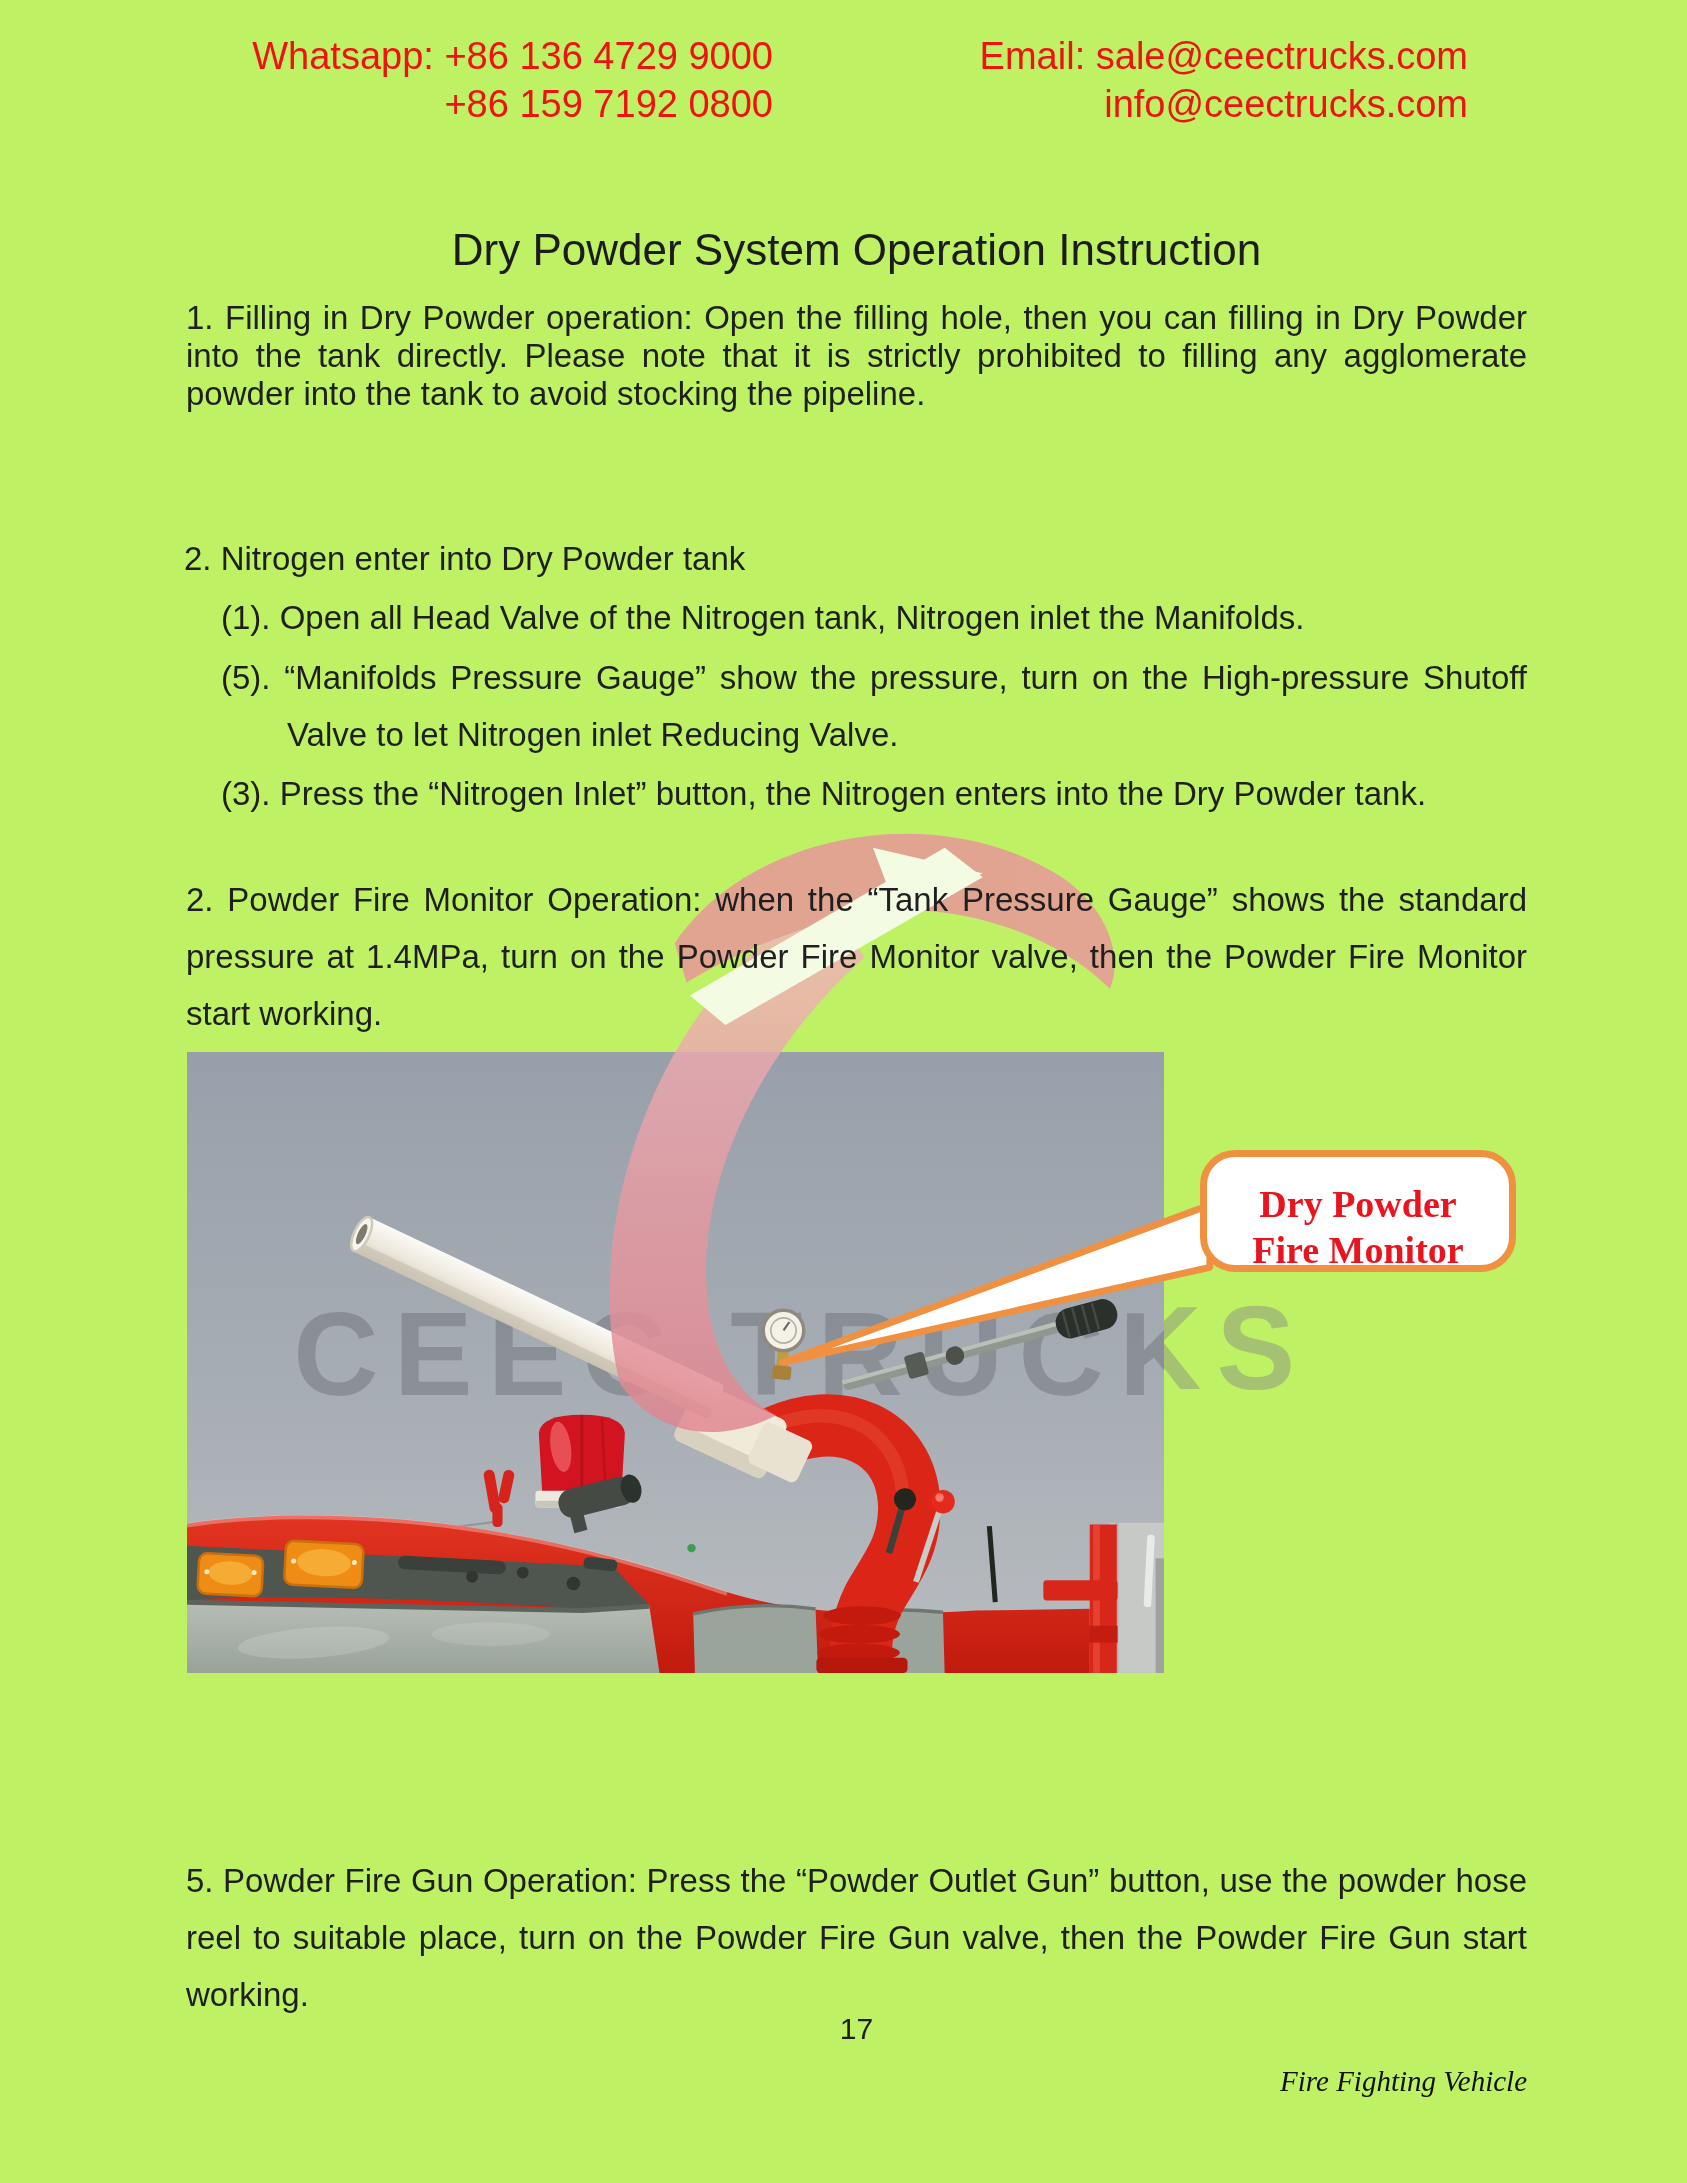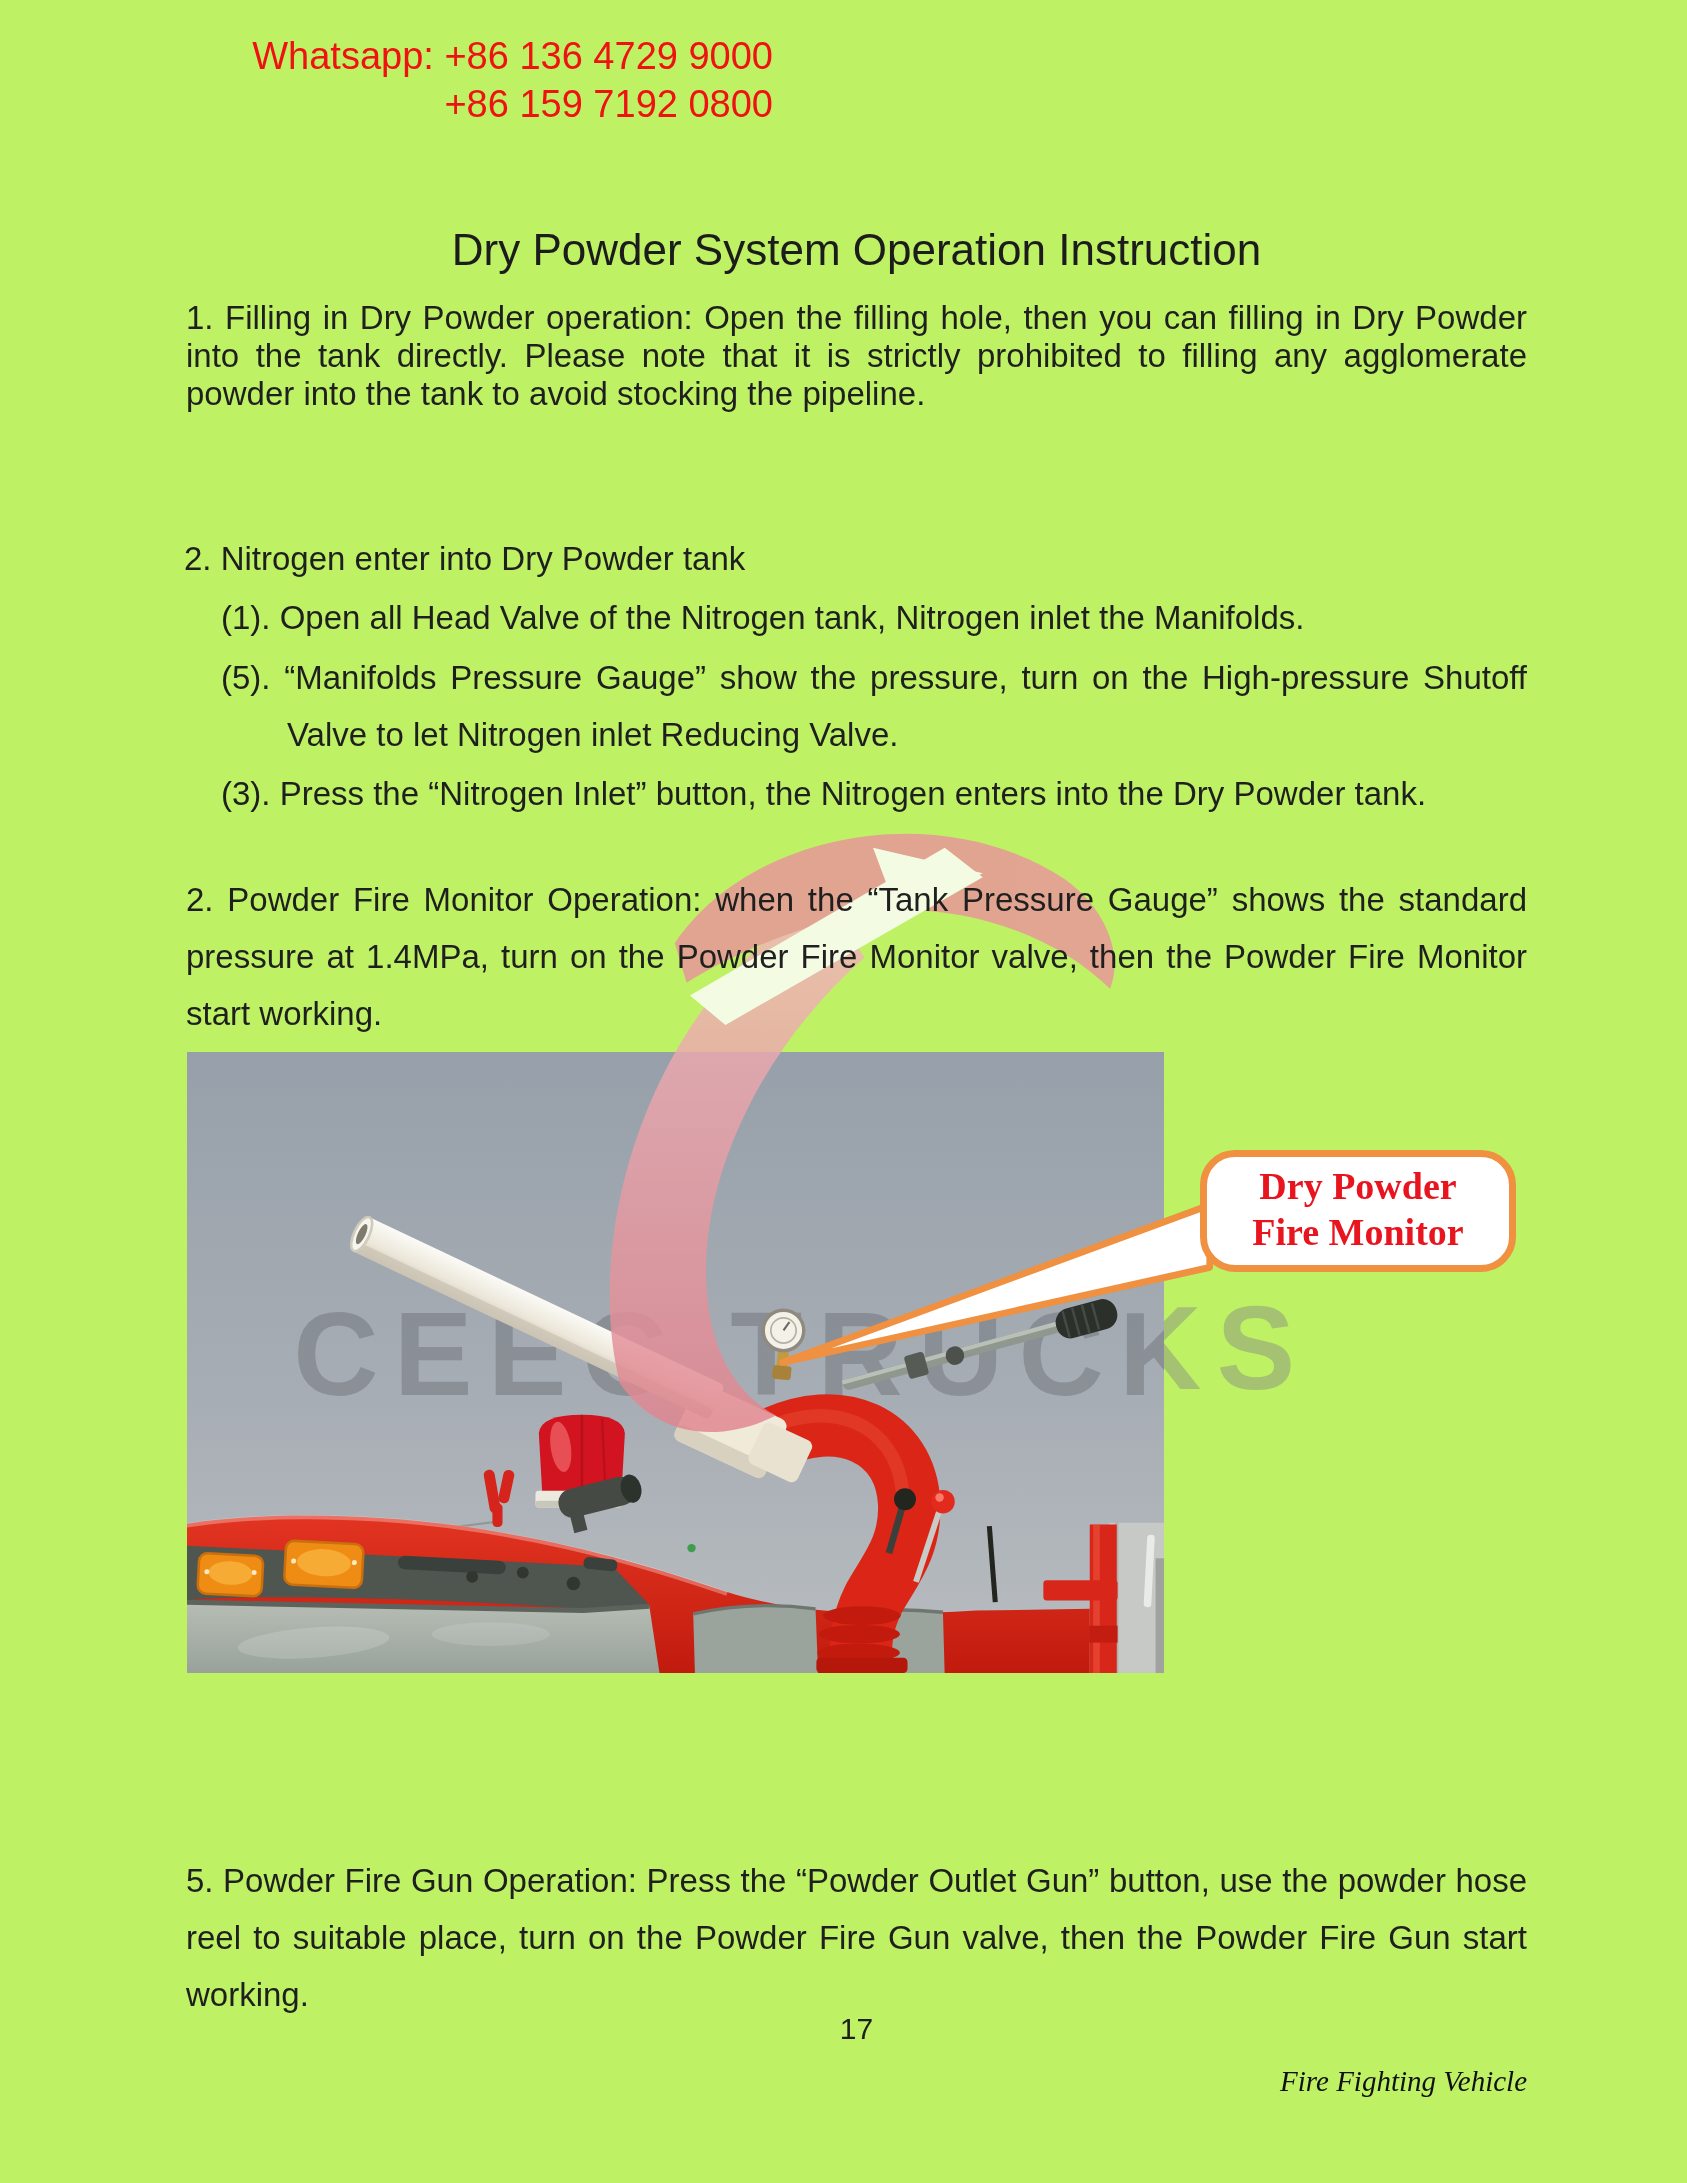--- a/index.html
+++ b/index.html
@@ -28,30 +28,32 @@
   
   .photo { left:187px; top:1052px; width:977px; height:621px; z-index:1;
            background:linear-gradient(180deg,#97a0aa 0%,#a7adb4 55%,#b9bdc1 100%); overflow:hidden; }
   .wm-tail { left:1164px; top:1289px; width:169px; height:127px; overflow:hidden; z-index:2; }
   .wm-tail .inner { margin-left:-871px; font-size:118px; line-height:1; font-weight:bold;
                     letter-spacing:15px; white-space:nowrap; color:rgba(128,128,130,0.42); }
   .logo-wm { left:548px; top:793px; z-index:3; pointer-events:none; }
   .callout-tail { left:759px; top:1173px; z-index:4; pointer-events:none; }
   .bubble { left:1200px; top:1150px; width:316px; height:122px; box-sizing:border-box;
             background:#fff; border:7.6px solid #ef9140; border-radius:35px; z-index:5;
-            text-align:center; padding-top:6px;
+            text-align:center; padding-top:24px;
             font-family:"Liberation Serif", serif; font-weight:bold; font-size:38px; line-height:46px; color:#e8141e; }
 </style>
 </head>
 <body>
 
 <div class="page">
 
   <div class="abs hdr hdr-left">Whatsapp: +86 136 4729 9000
 +86 159 7192 0800</div>
+  <div class="abs hdr hdr-right">Email: sale@ceectrucks.com
+info@ceectrucks.com</div>
 
   <div class="abs title">Dry Powder System Operation Instruction</div>
 
   <div class="abs para p1">1. Filling in Dry Powder operation: Open the filling hole, then you can filling in Dry Powder into the tank directly. Please note that it is strictly prohibited to filling any agglomerate powder into the tank to avoid stocking the pipeline.</div>
 
   <div class="abs s2h">2. Nitrogen enter into Dry Powder tank</div>
   <div class="abs s2list">
     <div class="li">(1). Open all Head Valve of the Nitrogen tank, Nitrogen inlet the Manifolds.</div>
     <div class="li">(5). “Manifolds Pressure Gauge” show the pressure, turn on the High-pressure Shutoff Valve to let Nitrogen inlet Reducing Valve.</div>
     <div class="li">(3). Press the “Nitrogen Inlet” button, the Nitrogen enters into the Dry Powder tank.</div>

